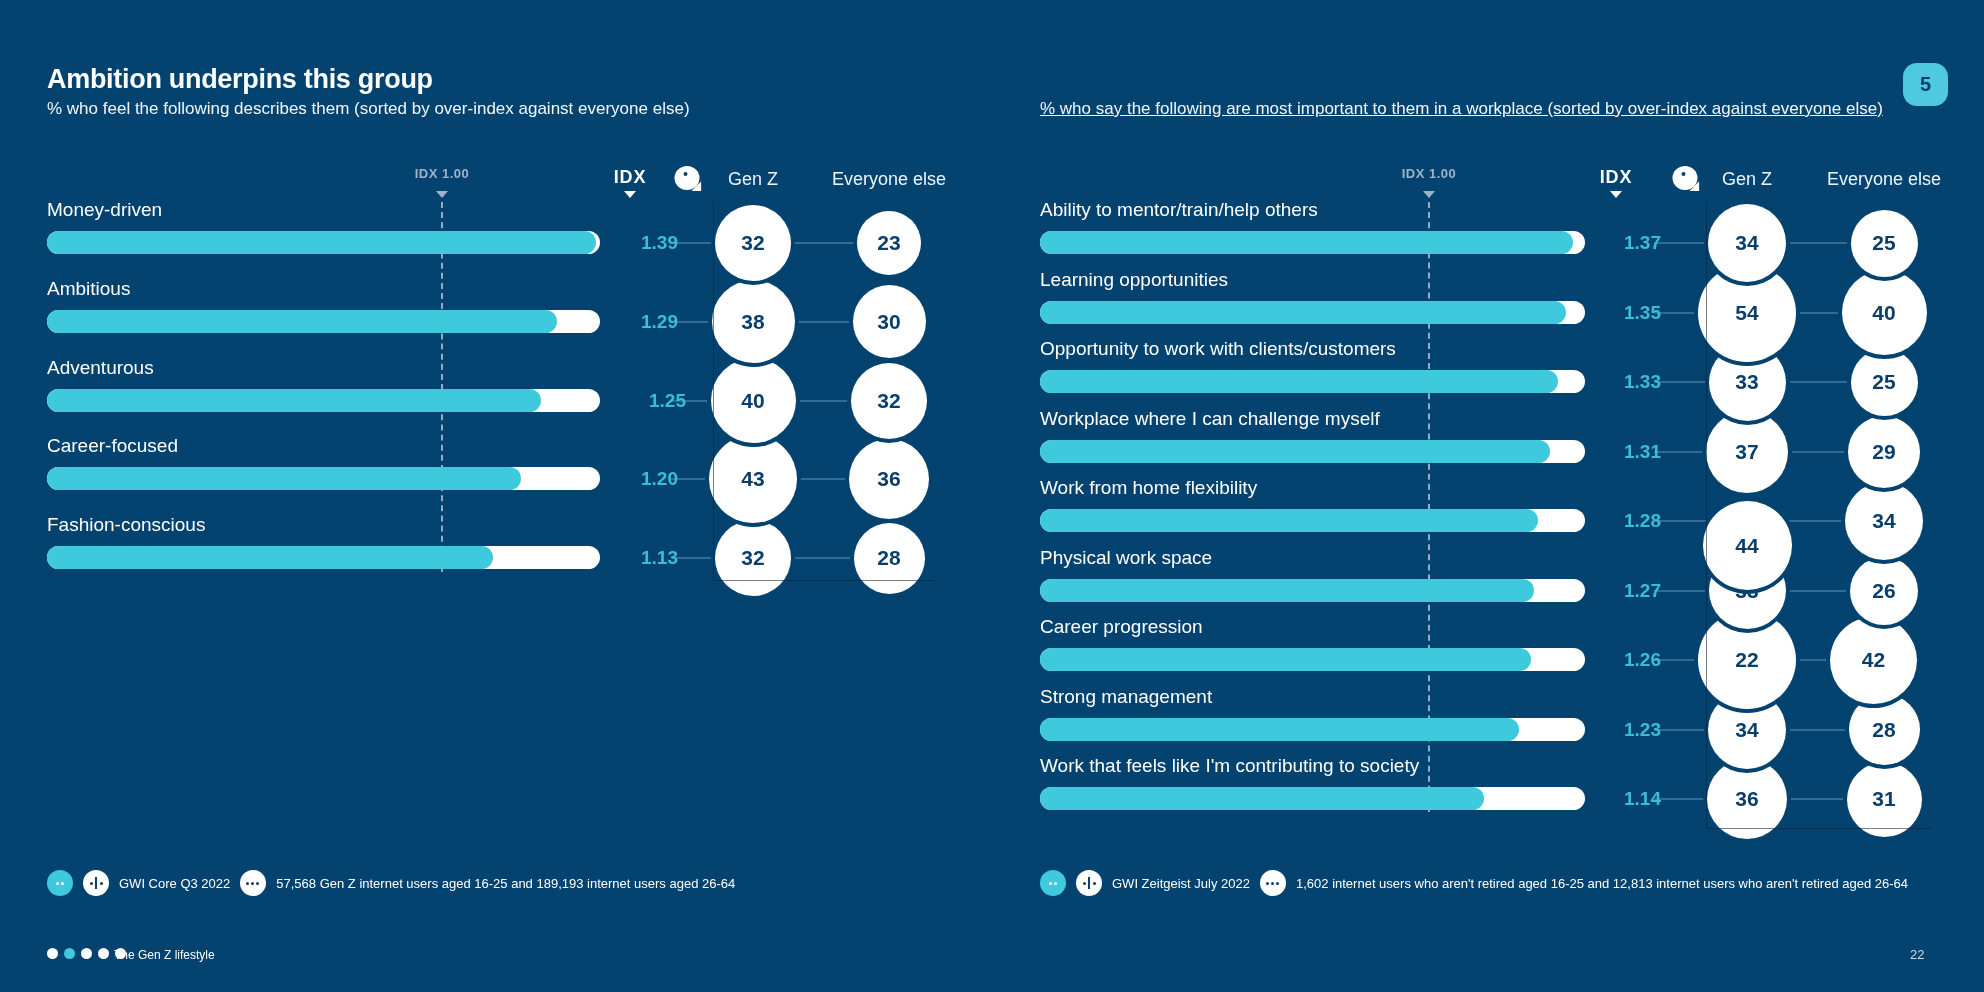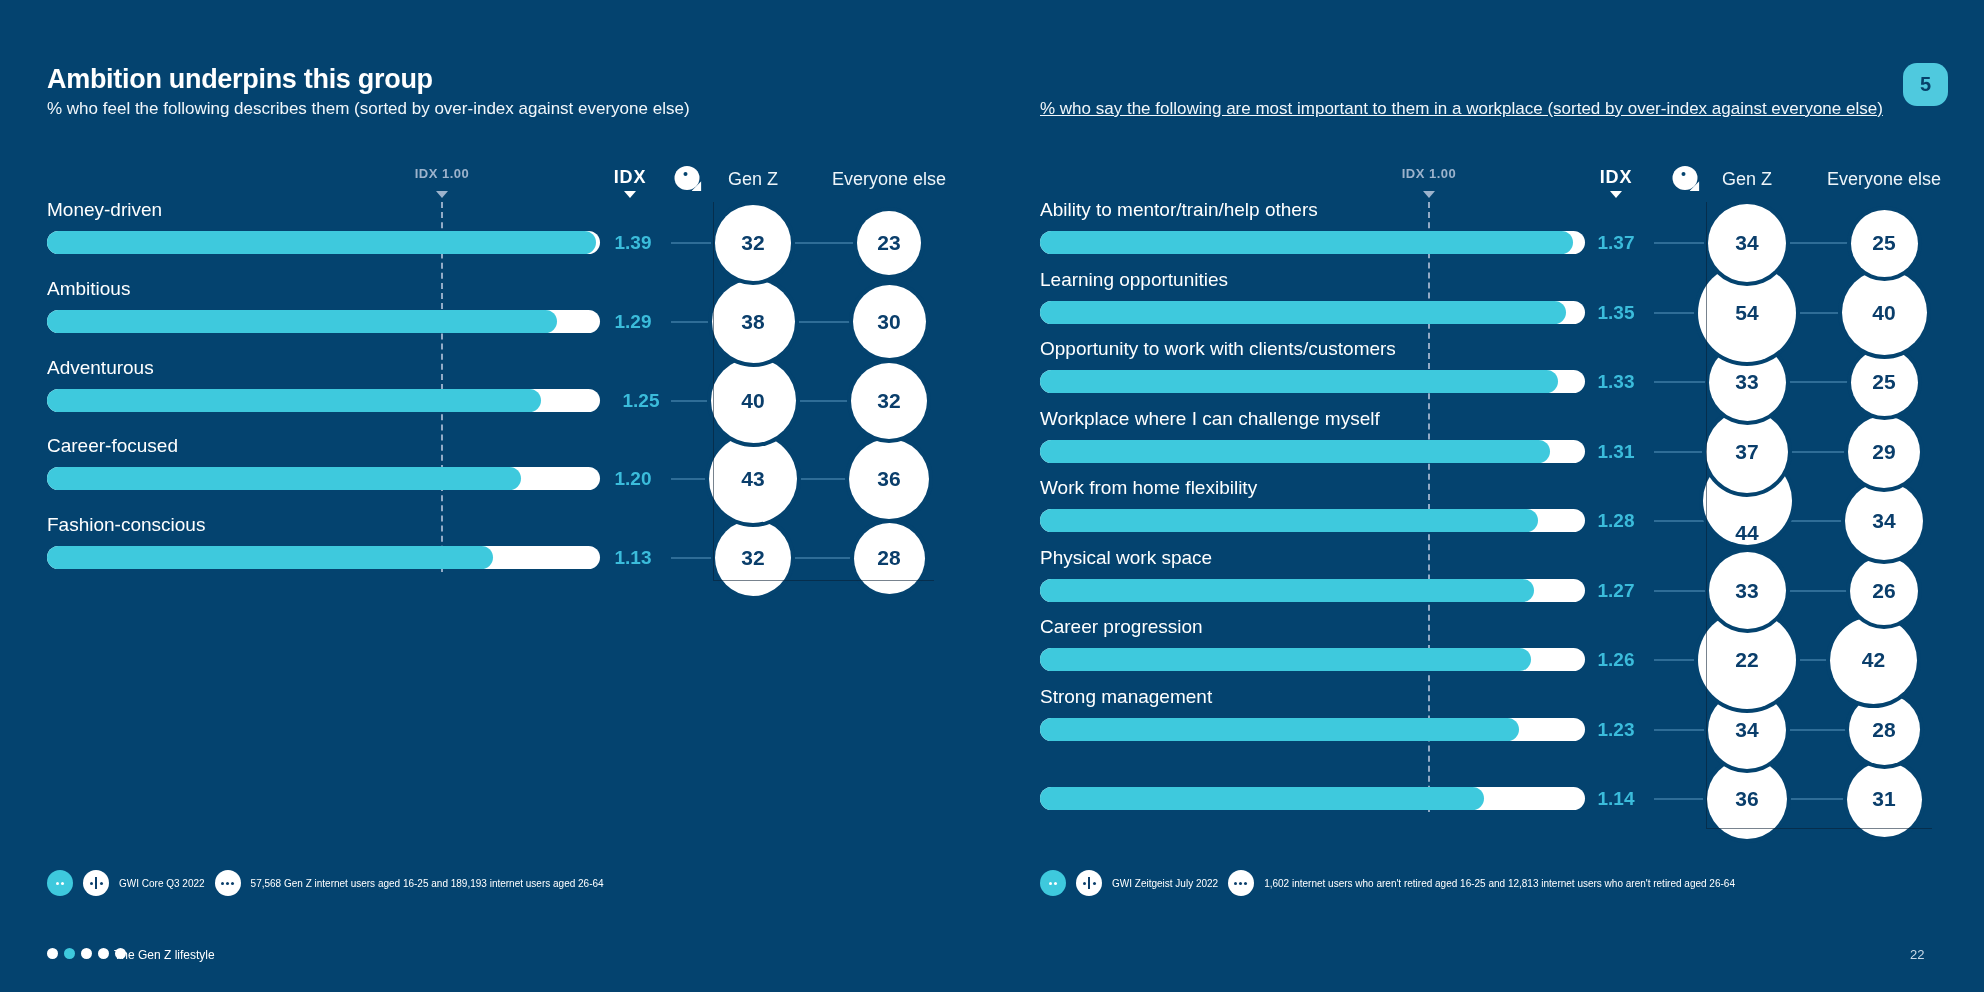--- a/index.html
+++ b/index.html
@@ -11,33 +11,33 @@
   .ref-label{font-size:13px;font-weight:bold;color:#9DB3CC;letter-spacing:0.5px;transform:translateX(-50%);white-space:nowrap;}
   .caret{width:0;height:0;border-left:6px solid transparent;border-right:6px solid transparent;
          border-top:7px solid #9DB3CC;transform:translateX(-50%);}
   .caret.white{border-top-color:#fff;}
   .dash-line{width:0;border-left:2px dashed #93ABC6;z-index:0;}
   .col-head{font-size:18px;color:#eef5fa;transform:translateX(-50%);white-space:nowrap;}
   .idx-head{font-size:18px;font-weight:bold;color:#fff;letter-spacing:0.8px;transform:translateX(-50%);}
   .row-label{font-size:19px;color:#fff;white-space:nowrap;line-height:22px;z-index:3;}
   .bar-track{height:23px;background:#fff;border-radius:12px;z-index:2;}
   .bar-fill{height:23px;background:#3EC9DD;border-radius:12px;}
-  .idx-val{width:90px;text-align:center;font-size:19px;font-weight:bold;color:#3BBCDB;z-index:3;}
+  .idx-val{width:90px;text-align:right;font-size:19px;font-weight:bold;color:#3BBCDB;z-index:3;}
   .connector{height:2px;background:#2F6D97;z-index:1;}
   .bubble{background:#fff;border-radius:50%;display:flex;align-items:center;justify-content:center;
           box-shadow:0 0 0 4px #04436F;}
   .bubble span{font-size:21px;font-weight:bold;color:#0A3E6B;}
   .hair-v{width:1px;background:rgba(10,30,50,0.55);z-index:30;}
   .hair-h{height:1px;background:rgba(10,30,50,0.55);z-index:30;}
   .speech-ic{width:25px;height:24px;background:#fff;border-radius:50%;transform:translateX(-50%);position:absolute;}
   .speech-ic::before{content:'';position:absolute;left:9px;top:6px;width:4px;height:4px;border-radius:50%;background:#04436F;}
   .speech-ic::after{content:'';position:absolute;right:-2px;bottom:-1px;width:10px;height:10px;background:#fff;
                     clip-path:polygon(0 100%,100% 0,100% 100%);}
   .footer-row{display:flex;align-items:center;gap:10px;white-space:nowrap;}
-  .footer-text{font-size:10px;color:#fff;}
+  .footer-text{font-size:13px;color:#fff;}
   .f-ic{width:26px;height:26px;border-radius:50%;position:relative;flex:none;}
   .f-teal{background:#3EC9DD;}
   .f-teal::before{content:'';position:absolute;left:9px;top:12px;width:3px;height:3px;border-radius:50%;
                   background:#fff;box-shadow:5px 0 0 #fff;}
   .f-white{background:#fff;}
   .survey-ic::before{content:'';position:absolute;left:12px;top:7px;width:2px;height:12px;background:#0A3E6B;}
   .survey-ic::after{content:'';position:absolute;left:7px;top:12px;width:3px;height:3px;border-radius:50%;
                     background:#0A3E6B;box-shadow:10px 0 0 #0A3E6B;}
   .audience-ic::before{content:'';position:absolute;left:6px;top:12px;width:3px;height:3px;border-radius:50%;
                     background:#0A3E6B;box-shadow:5px 0 0 #0A3E6B,10px 0 0 #0A3E6B;}
@@ -207,21 +207,21 @@
         </div>
         <div class="abs bubble" style="left: 1848px; top: 415.5px; width: 72px; height: 72px; z-index: 17;">
           <span>29</span>
         </div>
         <div class="abs row-label" style="left: 1040px; top: 477px;">Work from home flexibility</div>
         <div class="abs bar-track" style="left: 1040px; top: 509px; width: 545px;">
           <div class="bar-fill" style="width: 498px;"></div>
         </div>
         <div class="abs idx-val" style="left: 1571px; top: 510px;">1.28</div>
         <div class="abs connector" style="left: 1654px; top: 520px; width: 230px;"></div>
-        <div class="abs bubble" style="left: 1702.5px; top: 456px; width: 89px; height: 89px; z-index: 16; align-items: flex-end;">
+        <div class="abs bubble" style="left: 1702.5px; top: 501px; width: 89px; height: 89px; z-index: 16;">
           <span>44</span>
         </div>
         <div class="abs bubble" style="left: 1845px; top: 482px; width: 78px; height: 78px; z-index: 16;">
           <span>34</span>
         </div>
         <div class="abs row-label" style="left: 1040px; top: 546.5px;">Physical work space</div>
         <div class="abs bar-track" style="left: 1040px; top: 578.5px; width: 545px;">
           <div class="bar-fill" style="width: 494px;"></div>
         </div>
         <div class="abs idx-val" style="left: 1571px; top: 579.5px;">1.27</div>
@@ -249,20 +249,21 @@
           <div class="bar-fill" style="width: 479px;"></div>
         </div>
         <div class="abs idx-val" style="left: 1571px; top: 718.5px;">1.23</div>
         <div class="abs connector" style="left: 1654px; top: 728.5px; width: 230px;"></div>
         <div class="abs bubble" style="left: 1708px; top: 690.5px; width: 78px; height: 78px; z-index: 13;">
           <span>34</span>
         </div>
         <div class="abs bubble" style="left: 1848.5px; top: 694px; width: 71px; height: 71px; z-index: 13;">
           <span>28</span>
         </div>
+        <div class="abs row-label" style="left: 1040px; top: 755px;">Work that feels like I'm contributing to society</div>
         <div class="abs bar-track" style="left: 1040px; top: 787px; width: 545px;">
           <div class="bar-fill" style="width: 444px;"></div>
         </div>
         <div class="abs idx-val" style="left: 1571px; top: 788px;">1.14</div>
         <div class="abs connector" style="left: 1654px; top: 798px; width: 230px;"></div>
         <div class="abs bubble" style="left: 1707px; top: 759px; width: 80px; height: 80px; z-index: 12;">
           <span>36</span>
         </div>
         <div class="abs bubble" style="left: 1846.5px; top: 761.5px; width: 75px; height: 75px; z-index: 12;">
           <span>31</span>

